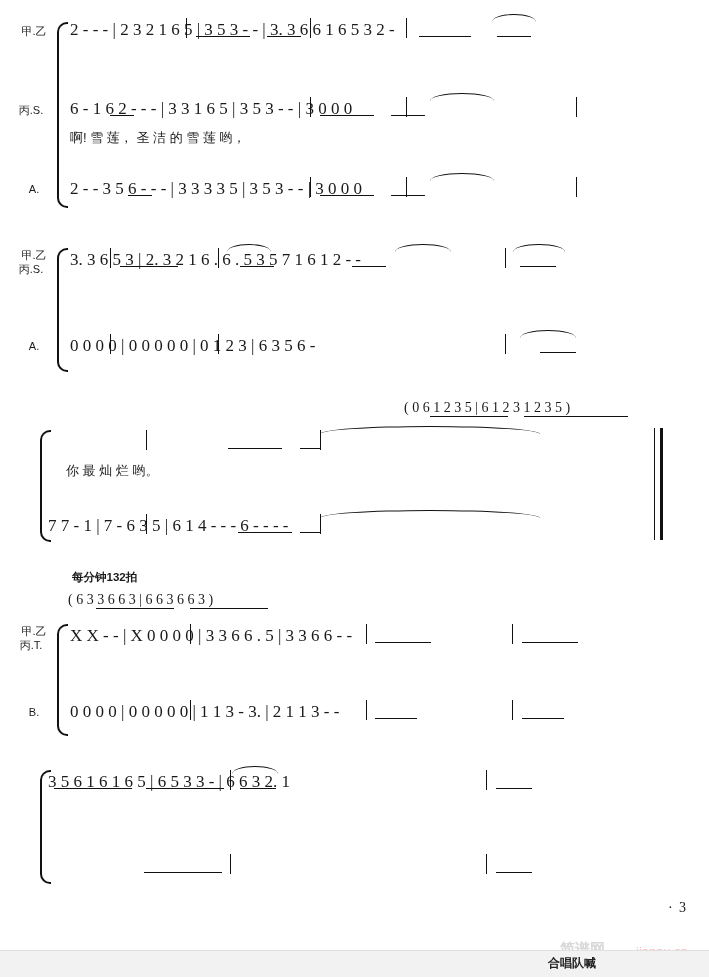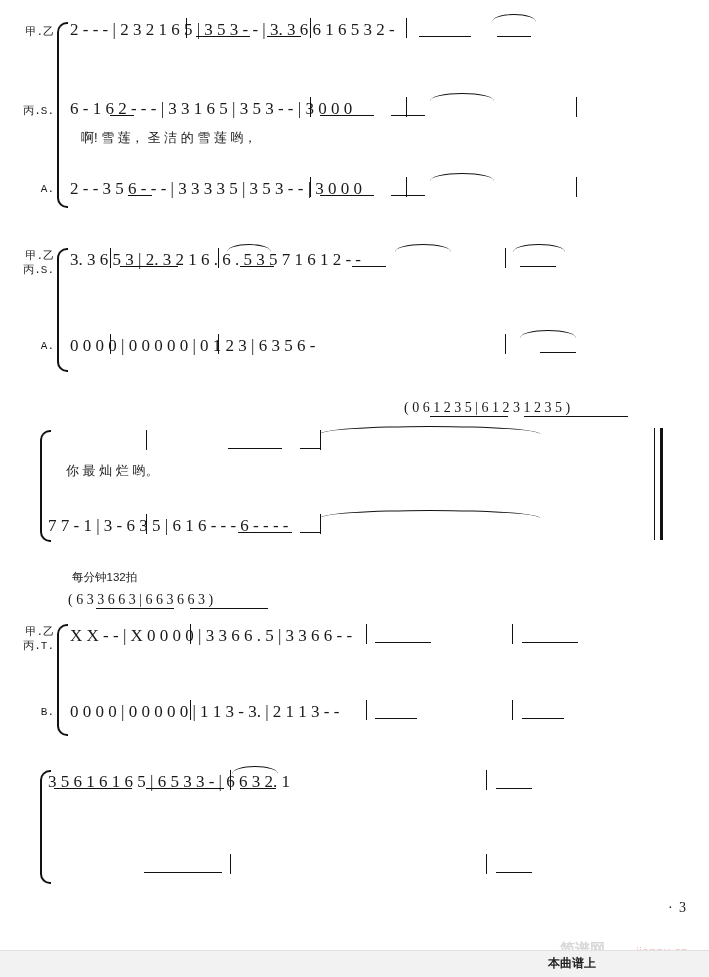--- a/index.html
+++ b/index.html
@@ -18,44 +18,44 @@
   .brace{
     position:absolute;
     border-left:2.5px solid #111;
     border-top:2.5px solid #111;
     border-bottom:2.5px solid #111;
     border-radius:10px 0 0 10px;
     width:9px;
   }
   .voicelabel{
     position:absolute;
-    font-family:Liberation Mono, monospace;
+    font-family:Liberation Sans, sans-serif;
     font-size:11px;
-    text-align:right;
+    text-align:center;
     white-space:nowrap;
     letter-spacing:0px;
   }
   .numrow{
     position:absolute;
     font-family:"Liberation Serif", serif;
     font-size:17px;
     white-space:nowrap;
     letter-spacing:0px;
   }
   .lyricrow{
     position:absolute;
     font-family:"Liberation Sans", sans-serif;
     font-size:13px;
     white-space:nowrap;
   }
   .tempo{
     position:absolute;
     font-family:"Liberation Sans", sans-serif;
     font-size:11.5px;
-    font-weight:normal;
+    font-weight:bold;
     white-space:nowrap;
   }
   .small-num{
     position:absolute;
     font-family:"Liberation Serif", serif;
     font-size:14px;
     white-space:nowrap;
   }
   .pagenum{
     position:absolute;
@@ -102,21 +102,21 @@
 
   <div class="system" style="left:0;top:0;width:709px;height:210px;">
 
     <div class="brace" style="left:57px;top:22px;height:182px;"></div>
 
     <div class="voicelabel" style="left:14px;top:24px;width:40px;">甲.乙</div>
     <div class="numrow" style="left:70px;top:20px;">2 - - -  | 2 3 2 1 6 5 | 3 5 3 - - | 3.  3 6 6 1 6 5 3 2 -</div>
 
     <div class="voicelabel" style="left:8px;top:103px;width:46px;">丙.S.</div>
     <div class="numrow" style="left:70px;top:99px;">6 - 1 6 2 - - - | 3 3 1 6 5 | 3 5 3 - - | 3 0 0 0</div>
-    <div class="lyricrow" style="left:70px;top:129px;margin-left:11px;">啊! 雪 莲， 圣 洁 的 雪 莲 哟，</div>
+    <div class="lyricrow" style="left:70px;top:129px;">啊! 雪 莲， 圣 洁 的 雪 莲 哟，</div>
 
     <div class="voicelabel" style="left:14px;top:183px;width:40px;">A.</div>
     <div class="numrow" style="left:70px;top:179px;">2 - - 3 5 6 - - - | 3 3 3 3 5 | 3 5 3 - - | 3 0 0 0</div>
 
     <div class="beam" style="left:196px;top:36px;width:54px;"></div>
     <div class="beam" style="left:267px;top:36px;width:34px;"></div>
     <div class="beam" style="left:419px;top:36px;width:52px;"></div>
     <div class="beam" style="left:497px;top:36px;width:34px;"></div>
     <div class="slur" style="left:492px;top:14px;width:44px;"></div>
     <div class="beam" style="left:110px;top:115px;width:24px;"></div>
@@ -165,21 +165,21 @@
     <div class="beam" style="left:540px;top:112px;width:36px;"></div>
   </div>
 
   <div class="system" style="left:0;top:390px;width:709px;height:160px;">
     <div class="small-num" style="left:404px;top:10px;">( 0 6 1 2 3 5 | 6 1 2 3 1 2 3 5 )</div>
     <div class="beam" style="left:430px;top:26px;width:78px;"></div>
     <div class="beam" style="left:524px;top:26px;width:104px;"></div>
 
     <div class="brace" style="left:40px;top:40px;height:108px;"></div>
     <div class="lyricrow" style="left:66px;top:72px;">你 最 灿 烂 哟。</div>
-    <div class="numrow" style="left:48px;top:126px;">7 7 - 1 | 3 - 6 3 5 | 6 1 6 - - - 6 - - - -</div>
+    <div class="numrow" style="left:48px;top:126px;">7 7 - 1 | 7 - 6 3 5 | 6 1 4 - - - 6 - - - -</div>
 
     <div class="beam" style="left:228px;top:58px;width:54px;"></div>
     <div class="beam" style="left:300px;top:58px;width:20px;"></div>
     <div class="slur" style="left:320px;top:36px;width:220px;"></div>
     <div class="beam" style="left:238px;top:142px;width:54px;"></div>
     <div class="beam" style="left:300px;top:142px;width:20px;"></div>
     <div class="slur" style="left:320px;top:120px;width:220px;"></div>
     <div class="barline" style="left:146px;top:40px;height:20px;"></div>
     <div class="barline" style="left:320px;top:40px;height:20px;"></div>
     <div class="barline" style="left:146px;top:124px;height:20px;"></div>
@@ -231,14 +231,14 @@
     <div class="beam" style="left:496px;top:112px;width:36px;"></div>
   </div>
 
   <div class="pagenum" style="left:679px;top:900px;">3</div>
   <div class="pagenum" style="left:668px;top:900px;">·</div>
 
   <div class="wm" style="left:560px;top:940px;">简谱网</div>
   <div class="wm2" style="left:636px;top:944px;">jianpu.cn</div>
 
   <div class="footerbar"></div>
-  <div class="footertext" style="left:548px;top:955px;">本曲谱上</div>
+  <div class="footertext" style="left:548px;top:955px;">合唱队喊</div>
 </div>
 
 </body></html>

